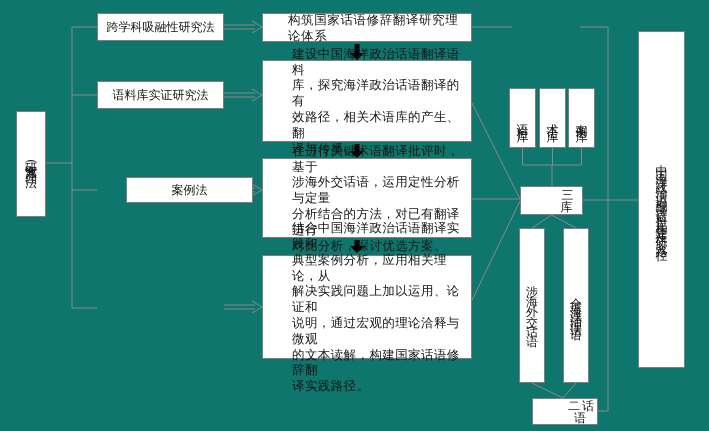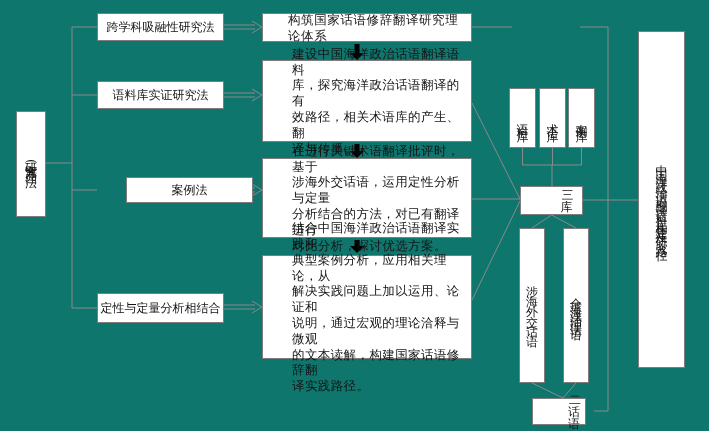--- a/index.html
+++ b/index.html
@@ -83,23 +83,20 @@
 
   <div class="box" style="left:97px;top:13px;width:127px;height:28px;">
     <span>跨学科吸融性研究法</span>
   </div>
   <div class="box" style="left:97px;top:81px;width:127px;height:28px;justify-content:center;">
     <span>语料库实证研究法</span>
   </div>
   <div class="box" style="left:97px;top:177px;width:127px;height:26px;margin-left:29px;">
     <span>案例法</span>
   </div>
-  <div class="box" style="left:97px;top:293px;width:127px;height:30px;">
-    <span>定性与定量分析相结合</span>
-  </div>
 
   <div class="box step step1" style="left:262px;top:13px;width:210px;height:29px;justify-content:center;">
     <span>构筑国家话语修辞翻译研究理论体系</span>
   </div>
   <div class="box step" style="left:262px;top:60px;width:210px;height:82px;">
     <span>建设中国海洋政治话语翻译语料
 库，探究海洋政治话语翻译的有
 效路径，相关术语库的产生、翻
 译与传播。</span>
   </div>
@@ -133,21 +130,21 @@
     <span>三库</span>
   </div>
 
   <div class="box v vd1" style="left:519px;top:228px;width:26px;height:155px;">
     <span>涉海外交话语</span>
   </div>
   <div class="box v vd2" style="left:563px;top:228px;width:26px;height:155px;">
     <span>全球海洋治理话语</span>
   </div>
 
-  <div class="box ls2" style="left:532px;top:398px;width:54px;height:27px;">
+  <div class="box ls2" style="left:532px;top:398px;width:66px;height:27px;">
     <span>二话语</span>
   </div>
 
   <div class="box v vgoal" style="left:638px;top:31px;width:47px;height:337px;">
     <span>中国海洋政治话语翻译语料库构建及研究路径</span>
   </div>
 
 </div>
 
 </body></html>

